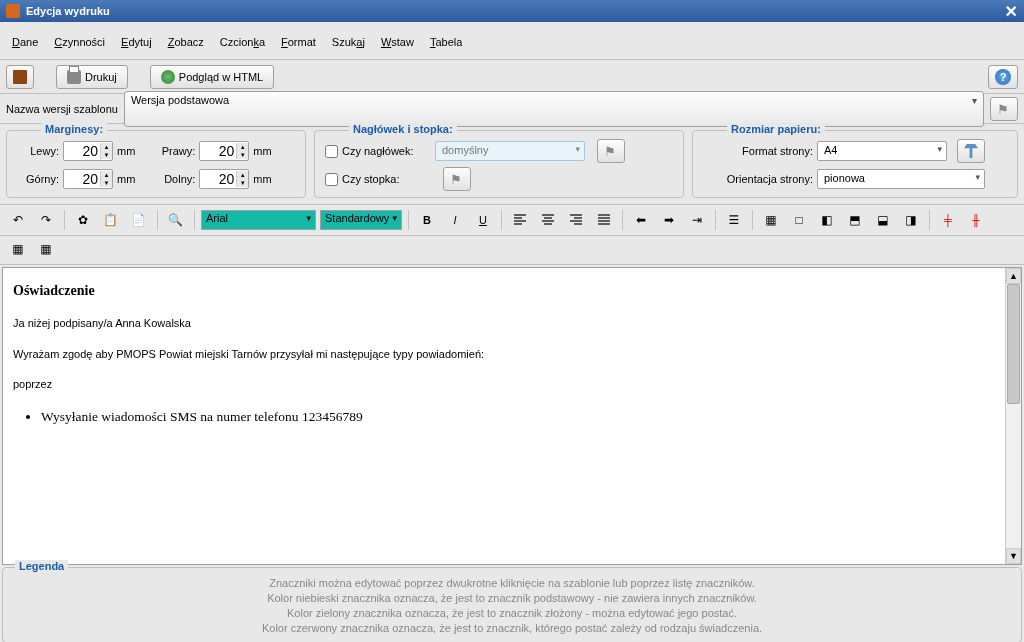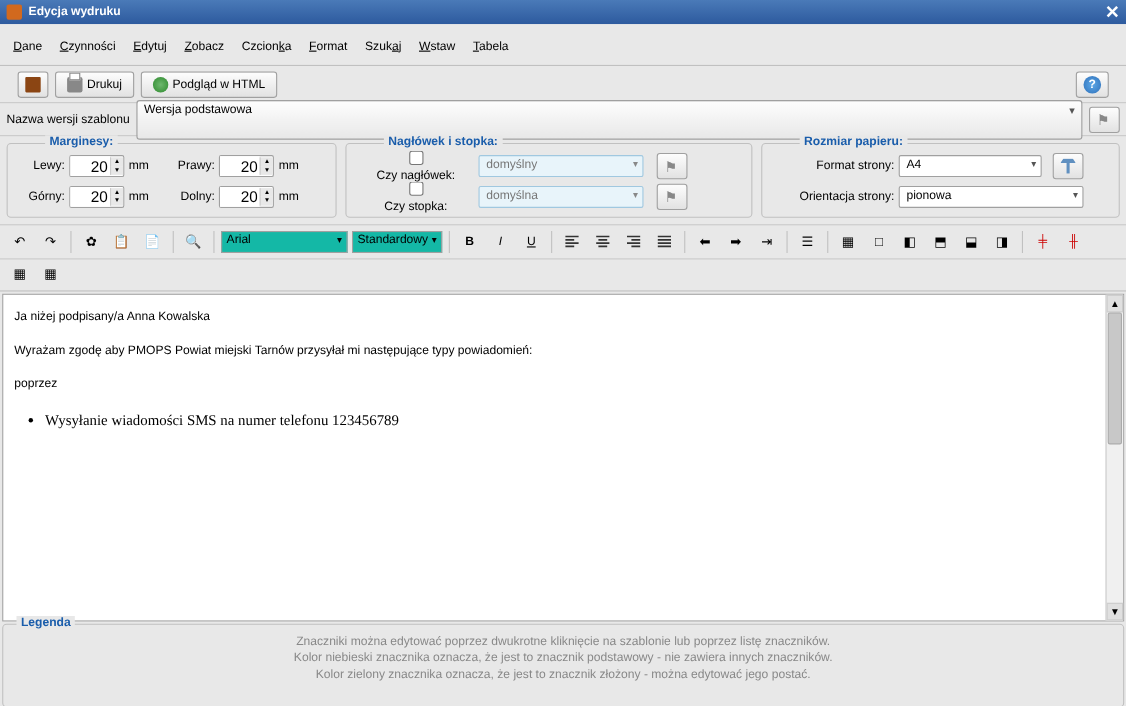--- a/index.html
+++ b/index.html
@@ -4,41 +4,41 @@
 <style>
 * { box-sizing: border-box; margin: 0; padding: 0; font-family: Tahoma, Arial, sans-serif; font-size: 11px; }
 body { background: #e8e8e8; width: 1024px; height: 642px; overflow: hidden; }
 .titlebar { background: linear-gradient(to bottom, #4a7ab8 0%, #2d5a9e 100%); height: 22px; display: flex; align-items: center; padding: 0 6px; color: #fff; font-weight: bold; }
 .titlebar .icon { width: 14px; height: 14px; background: #d2691e; margin-right: 6px; border-radius: 2px; }
 .titlebar .title { flex: 1; }
 .titlebar .close { font-size: 16px; font-weight: bold; cursor: pointer; }
 .menubar { background: #e8e8e8; height: 38px; display: flex; align-items: flex-start; padding: 12px 4px; border-bottom: 1px solid #c0c0c0; }
 .menubar .menu-item { padding: 2px 8px; cursor: pointer; }
 .menubar u { text-decoration: underline; }
-.toolbar1 { background: #e8e8e8; height: 34px; display: flex; align-items: center; padding: 4px 16px; gap: 6px; border-bottom: 1px solid #c0c0c0; }
+.toolbar1 { background: #e8e8e8; height: 34px; display: flex; align-items: center; padding: 4px 6px; gap: 22px; border-bottom: 1px solid #c0c0c0; }
 .btn { background: linear-gradient(to bottom, #fdfdfd, #e2e2e2); border: 1px solid #a0a0a0; border-radius: 3px; padding: 4px 10px; display: inline-flex; align-items: center; gap: 4px; cursor: pointer; height: 24px; }
 .btn-icon-only { padding: 4px 6px; min-width: 28px; justify-content: center; }
 .spacer { flex: 1; }
 .help-icon { width: 16px; height: 16px; background: radial-gradient(circle, #5da9e8, #2d6eb8); border-radius: 50%; color: #fff; font-size: 11px; text-align: center; line-height: 16px; font-weight: bold; }
 .template-row { background: #e8e8e8; height: 30px; display: flex; align-items: center; padding: 2px 6px; gap: 6px; border-bottom: 1px solid #c0c0c0; }
 .label-text { color: #000; }
 .combo { background: linear-gradient(to bottom, #fdfdfd, #e8e8e8); border: 1px solid #a0a0a0; border-radius: 3px; padding: 2px 20px 2px 6px; height: 36px; position: relative; cursor: pointer; }
 .combo::after { content: "▾"; position: absolute; right: 6px; top: 3px; font-size: 10px; color: #555; }
 .combo.long { flex: 1; }
 .groups-row { display: flex; gap: 8px; padding: 6px; background: #e8e8e8; border-bottom: 1px solid #c0c0c0; }
 .group { border: 1px solid #c0c0c0; border-radius: 4px; padding: 8px 10px 6px 10px; position: relative; background: #e8e8e8; }
 .group-title { position: absolute; top: -8px; left: 10px; background: #e8e8e8; padding: 0 4px; color: #1a5dab; font-weight: bold; margin-left: 24px; }
 .group-row { display: flex; align-items: center; gap: 4px; margin-bottom: 4px; height: 24px; }
 .group-row:last-child { margin-bottom: 0; }
 .spin { display: inline-flex; align-items: center; border: 1px solid #a0a0a0; border-radius: 2px; background: #fff; height: 20px; }
 .spin input { width: 36px; border: none; text-align: right; padding: 0 2px; height: 18px; font-size: 14px; outline: none; }
 .spin .arrows { display: flex; flex-direction: column; width: 12px; }
 .spin .arrows span { font-size: 6px; line-height: 8px; text-align: center; background: #e8e8e8; border-left: 1px solid #ccc; cursor: pointer; }
 .field-label { text-align: right; display: inline-block; }
-.checkbox-wrap { display: inline-flex; align-items: center; gap: 4px; flex-direction: column; }
+.checkbox-wrap { display: inline-flex; align-items: center; gap: 4px; }
 .checkbox-wrap input { width: 13px; height: 13px; }
 .group1 { width: 300px; }
 .group2 { width: 370px; }
 .group3 { flex: 1; }
 .combo-light { background: #e8f4fa; border: 1px solid #a0c8e0; border-radius: 2px; height: 20px; padding: 2px 20px 2px 6px; width: 150px; position: relative; color: #777; }
 .combo-light::after { content: "▾"; position: absolute; right: 4px; top: 2px; font-size: 9px; color: #888; }
 .combo-plain { background: #fff; border: 1px solid #a0a0a0; border-radius: 2px; height: 20px; padding: 2px 20px 2px 6px; width: 130px; position: relative; }
 .combo-plain::after { content: "▾"; position: absolute; right: 4px; top: 2px; font-size: 9px; color: #555; }
 .edit-toolbar { background: #e8e8e8; padding: 4px 6px; display: flex; align-items: center; gap: 4px; flex-wrap: wrap; border-bottom: 1px solid #c0c0c0; }
 .tb-sep { width: 1px; height: 20px; background: #c0c0c0; margin: 0 2px; }
@@ -170,21 +170,20 @@
       <span class="combo-light"><span>domyślny</span></span>
       <span class="btn btn-icon-only" style="margin-left:8px">
           <span class="ico-flag"></span>
         </span>
     </div>
     <div class="group-row">
       <span class="checkbox-wrap" style="width:106px">
           <input type="checkbox" style="">
           <span>Czy stopka:</span>
         </span>
-      <span class="combo-light"><span>domyślna</span></span>
       <span class="btn btn-icon-only" style="margin-left:8px">
           <span class="ico-flag"></span>
         </span>
     </div>
   </div>
 
   <div class="group group3">
     <span class="group-title">Rozmiar papieru:</span>
     <div class="group-row">
       <span class="field-label" style="width:110px">Format strony:</span>
@@ -265,34 +264,36 @@
     </span>
 </div>
 
 <div class="edit-toolbar2">
   <span class="tb-btn">▦</span>
   <span class="tb-btn">▦</span>
 </div>
 
 <div class="editor-wrap">
   <div class="editor">
+    <h4>Oświadczenie</h4>
     <p>Ja niżej podpisany/a Anna Kowalska</p>
     <p>Wyrażam zgodę aby PMOPS Powiat miejski Tarnów przysyłał mi następujące typy powiadomień:</p>
     <p>poprzez</p>
     <ul>
       <li>Wysyłanie wiadomości SMS na numer telefonu 123456789</li>
     </ul>
   </div>
   <div class="scrollbar-v">
     <div class="arrow">▲</div>
     <div class="thumb"></div>
     <div class="arrow arrow-down">▼</div>
   </div>
 </div>
 
 <div class="legend-box">
   <span class="legend-title">Legenda</span>
   <div class="legend-text">
     <div>Znaczniki można edytować poprzez dwukrotne kliknięcie na szablonie lub poprzez listę znaczników.</div>
     <div>Kolor niebieski znacznika oznacza, że jest to znacznik podstawowy - nie zawiera innych znaczników.</div>
     <div>Kolor zielony znacznika oznacza, że jest to znacznik złożony - można edytować jego postać.</div>
+    <div>Kolor czerwony znacznika oznacza, że jest to znacznik, którego postać zależy od rodzaju świadczenia.</div>
   </div>
 </div>
 
 </body></html>

